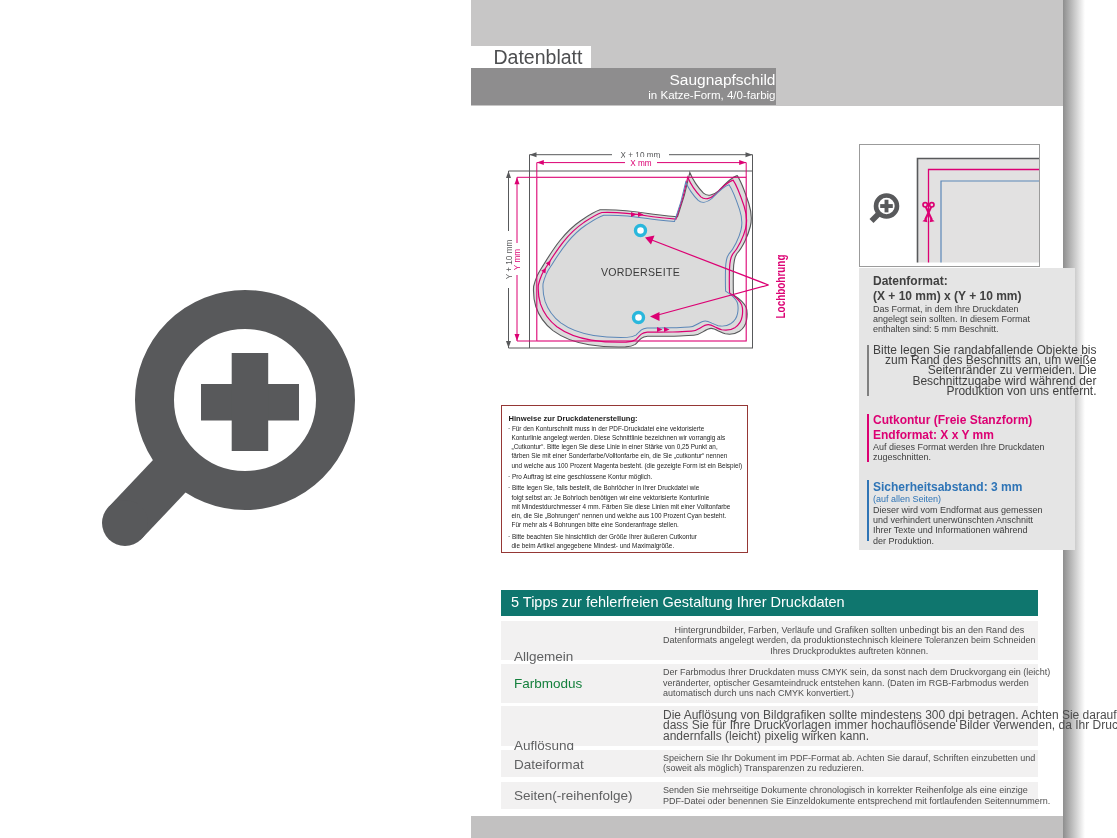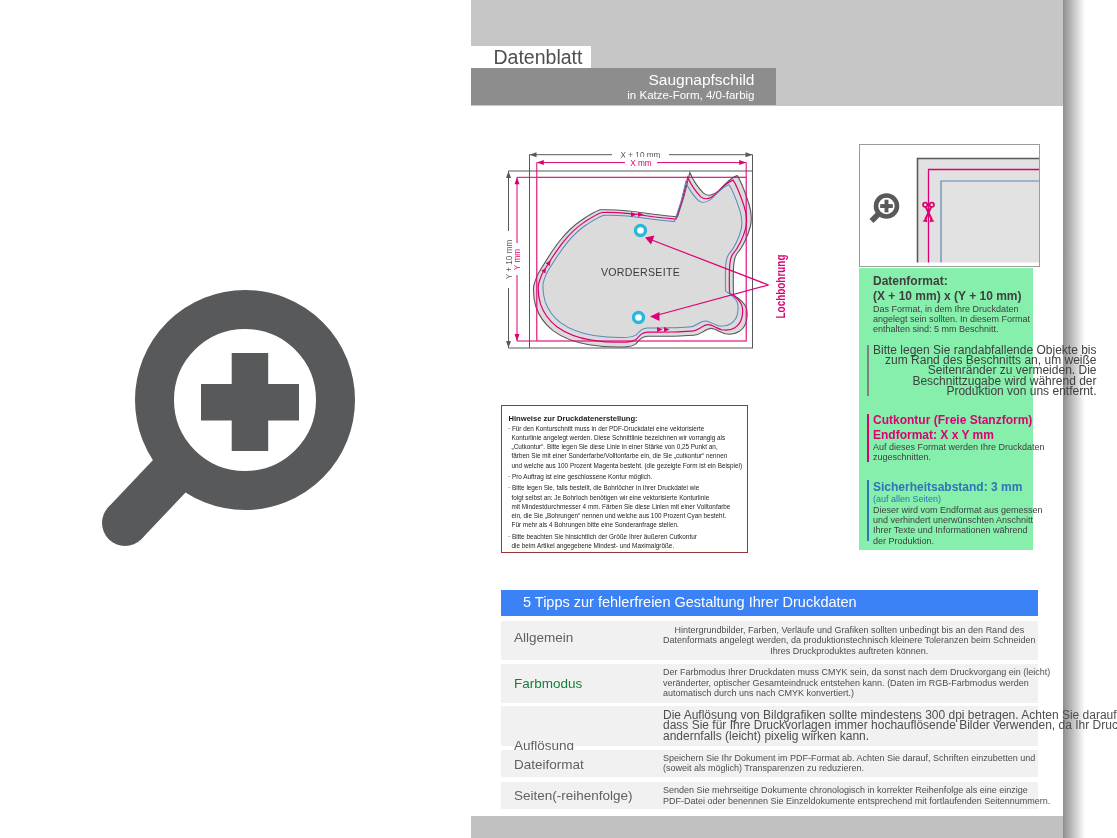--- a/index.html
+++ b/index.html
@@ -22,21 +22,21 @@
 
 <div class="abs" style="left:1063px;top:0;width:22px;height:838px;
   background:linear-gradient(to right, rgba(110,110,110,0.78), rgba(255,255,255,0));"></div>
 
 <div class="abs" style="left:471px;top:0;width:592px;height:105.5px;background:#c7c6c6;"></div>
 
 <div class="abs" style="left:470.5px;top:45.5px;width:120px;height:22.3px;background:#fff;
   color:#4d4e50;font-size:19.5px;line-height:22px;padding-left:23px;box-sizing:border-box;">Datenblatt</div>
 
 <div class="abs" style="left:471px;top:67.8px;width:304.5px;height:37.5px;background:#8e8d8e;color:#fff;
-  text-align:right;box-sizing:border-box;padding-right:21px;">
+  text-align:right;box-sizing:border-box;">
   <div style="font-size:15.5px;line-height:18px;margin-top:3.5px;">Saugnapfschild</div>
   <div style="font-size:11.5px;line-height:13px;">in Katze-Form, 4/0-farbig</div>
 </div>
 
 <svg class="abs" style="left:468px;top:130px;" width="595" height="240" viewBox="468 130 595 240">
 
   <defs>
     <path id="catpath" d="M 600 209.8
       C 617 209.3, 633 211, 648 213.5
       C 657 215, 667 215.9, 677.5 216.8
@@ -198,21 +198,21 @@
   </g>
 
   <g>
     <circle cx="886.5" cy="206" r="10.5" fill="none" stroke="#58595b" stroke-width="4.6"></circle>
     <line x1="878.5" y1="214" x2="871.5" y2="221" stroke="#58595b" stroke-width="5.6"></line>
     <rect x="880.2" y="204.1" width="12.6" height="3.9" fill="#58595b"></rect>
     <rect x="884.55" y="199.75" width="3.9" height="12.6" fill="#58595b"></rect>
   </g>
 </svg>
 
-<div class="abs" style="left:859px;top:268px;width:174px;height:282px;background:#86efac;color:#404040;">
+<div class="abs" style="left:859px;top:268px;width:216px;height:282px;background:#e5e5e5;color:#404040;">
 
   <div style="position:absolute;left:14px;top:6px;font-size:12px;font-weight:bold;line-height:15px;white-space:nowrap;">Datenformat:<br>(X + 10 mm) x (Y + 10 mm)</div>
 
   <div style="position:absolute;left:14px;top:36px;font-size:9px;line-height:10.2px;white-space:nowrap;">
     Das Format, in dem Ihre Druckdaten<br>angelegt sein sollten. In diesem Format<br>enthalten sind: 5 mm Beschnitt.</div>
 
   <div style="position:absolute;left:8px;top:77px;width:2px;height:51px;background:#808080;"></div>
   <div style="position:absolute;left:14px;top:77px;font-size:12px;line-height:10.2px;white-space:nowrap;text-align:right;">
     Bitte legen Sie randabfallende Objekte bis<br>zum Rand des Beschnitts an, um weiße<br>
     Seitenränder zu vermeiden. Die<br>Beschnittzugabe wird während der<br>Produktion von uns entfernt.</div>
@@ -224,27 +224,27 @@
     Auf dieses Format werden Ihre Druckdaten<br>zugeschnitten.</div>
 
   <div style="position:absolute;left:8px;top:212px;width:2px;height:61px;background:#2e74b6;"></div>
   <div style="position:absolute;left:14px;top:211.5px;font-size:12px;font-weight:bold;color:#2e74b6;">Sicherheitsabstand: 3 mm</div>
   <div style="position:absolute;left:14px;top:225.5px;font-size:9px;color:#2e74b6;">(auf allen Seiten)</div>
   <div style="position:absolute;left:14px;top:237px;font-size:9px;line-height:10.2px;white-space:nowrap;">
     Dieser wird vom Endformat aus gemessen<br>und verhindert unerwünschten Anschnitt<br>
     Ihrer Texte und Informationen während<br>der Produktion.</div>
 </div>
 
-<div class="abs" style="left:501px;top:590px;width:537px;height:25.5px;background:#3b82f6;color:#fff;
-  font-size:14.5px;line-height:25.5px;padding-left:22px;box-sizing:border-box;">5 Tipps zur fehlerfreien Gestaltung Ihrer Druckdaten</div>
+<div class="abs" style="left:501px;top:590px;width:537px;height:25.5px;background:#0f766e;color:#fff;
+  font-size:14.5px;line-height:25.5px;padding-left:10px;box-sizing:border-box;">5 Tipps zur fehlerfreien Gestaltung Ihrer Druckdaten</div>
 
 <div class="abs" style="left:501px;top:615.5px;width:537px;">
 
   <div style="position:absolute;left:0;top:5.5px;width:537px;height:39px;background:#f2f1f1;"></div>
-  <div style="position:absolute;left:13px;top:2px;height:39px;display:flex;align-items:center;font-size:13.5px;color:#606162;">Allgemein</div>
+  <div style="position:absolute;left:13px;top:21px;height:39px;display:flex;align-items:center;font-size:13.5px;color:#606162;">Allgemein</div>
   <div style="position:absolute;left:162px;top:9px;font-size:9px;line-height:10.6px;color:#4e4e4e;white-space:nowrap;text-align:center;">
     Hintergrundbilder, Farben, Verläufe und Grafiken sollten unbedingt bis an den Rand des<br>
     Datenformats angelegt werden, da produktionstechnisch kleinere Toleranzen beim Schneiden<br>
     Ihres Druckproduktes auftreten können.</div>
 
   <div style="position:absolute;left:0;top:48px;width:537px;height:39px;background:#f2f1f1;"></div>
   <div style="position:absolute;left:13px;top:48px;height:39px;display:flex;align-items:center;font-size:13.5px;color:#15803d;">Farbmodus</div>
   <div style="position:absolute;left:162px;top:51.5px;font-size:9px;line-height:10.6px;color:#4e4e4e;white-space:nowrap;">
     Der Farbmodus Ihrer Druckdaten muss CMYK sein, da sonst nach dem Druckvorgang ein (leicht)<br>
     veränderter, optischer Gesamteindruck entstehen kann. (Daten im RGB-Farbmodus werden<br>

